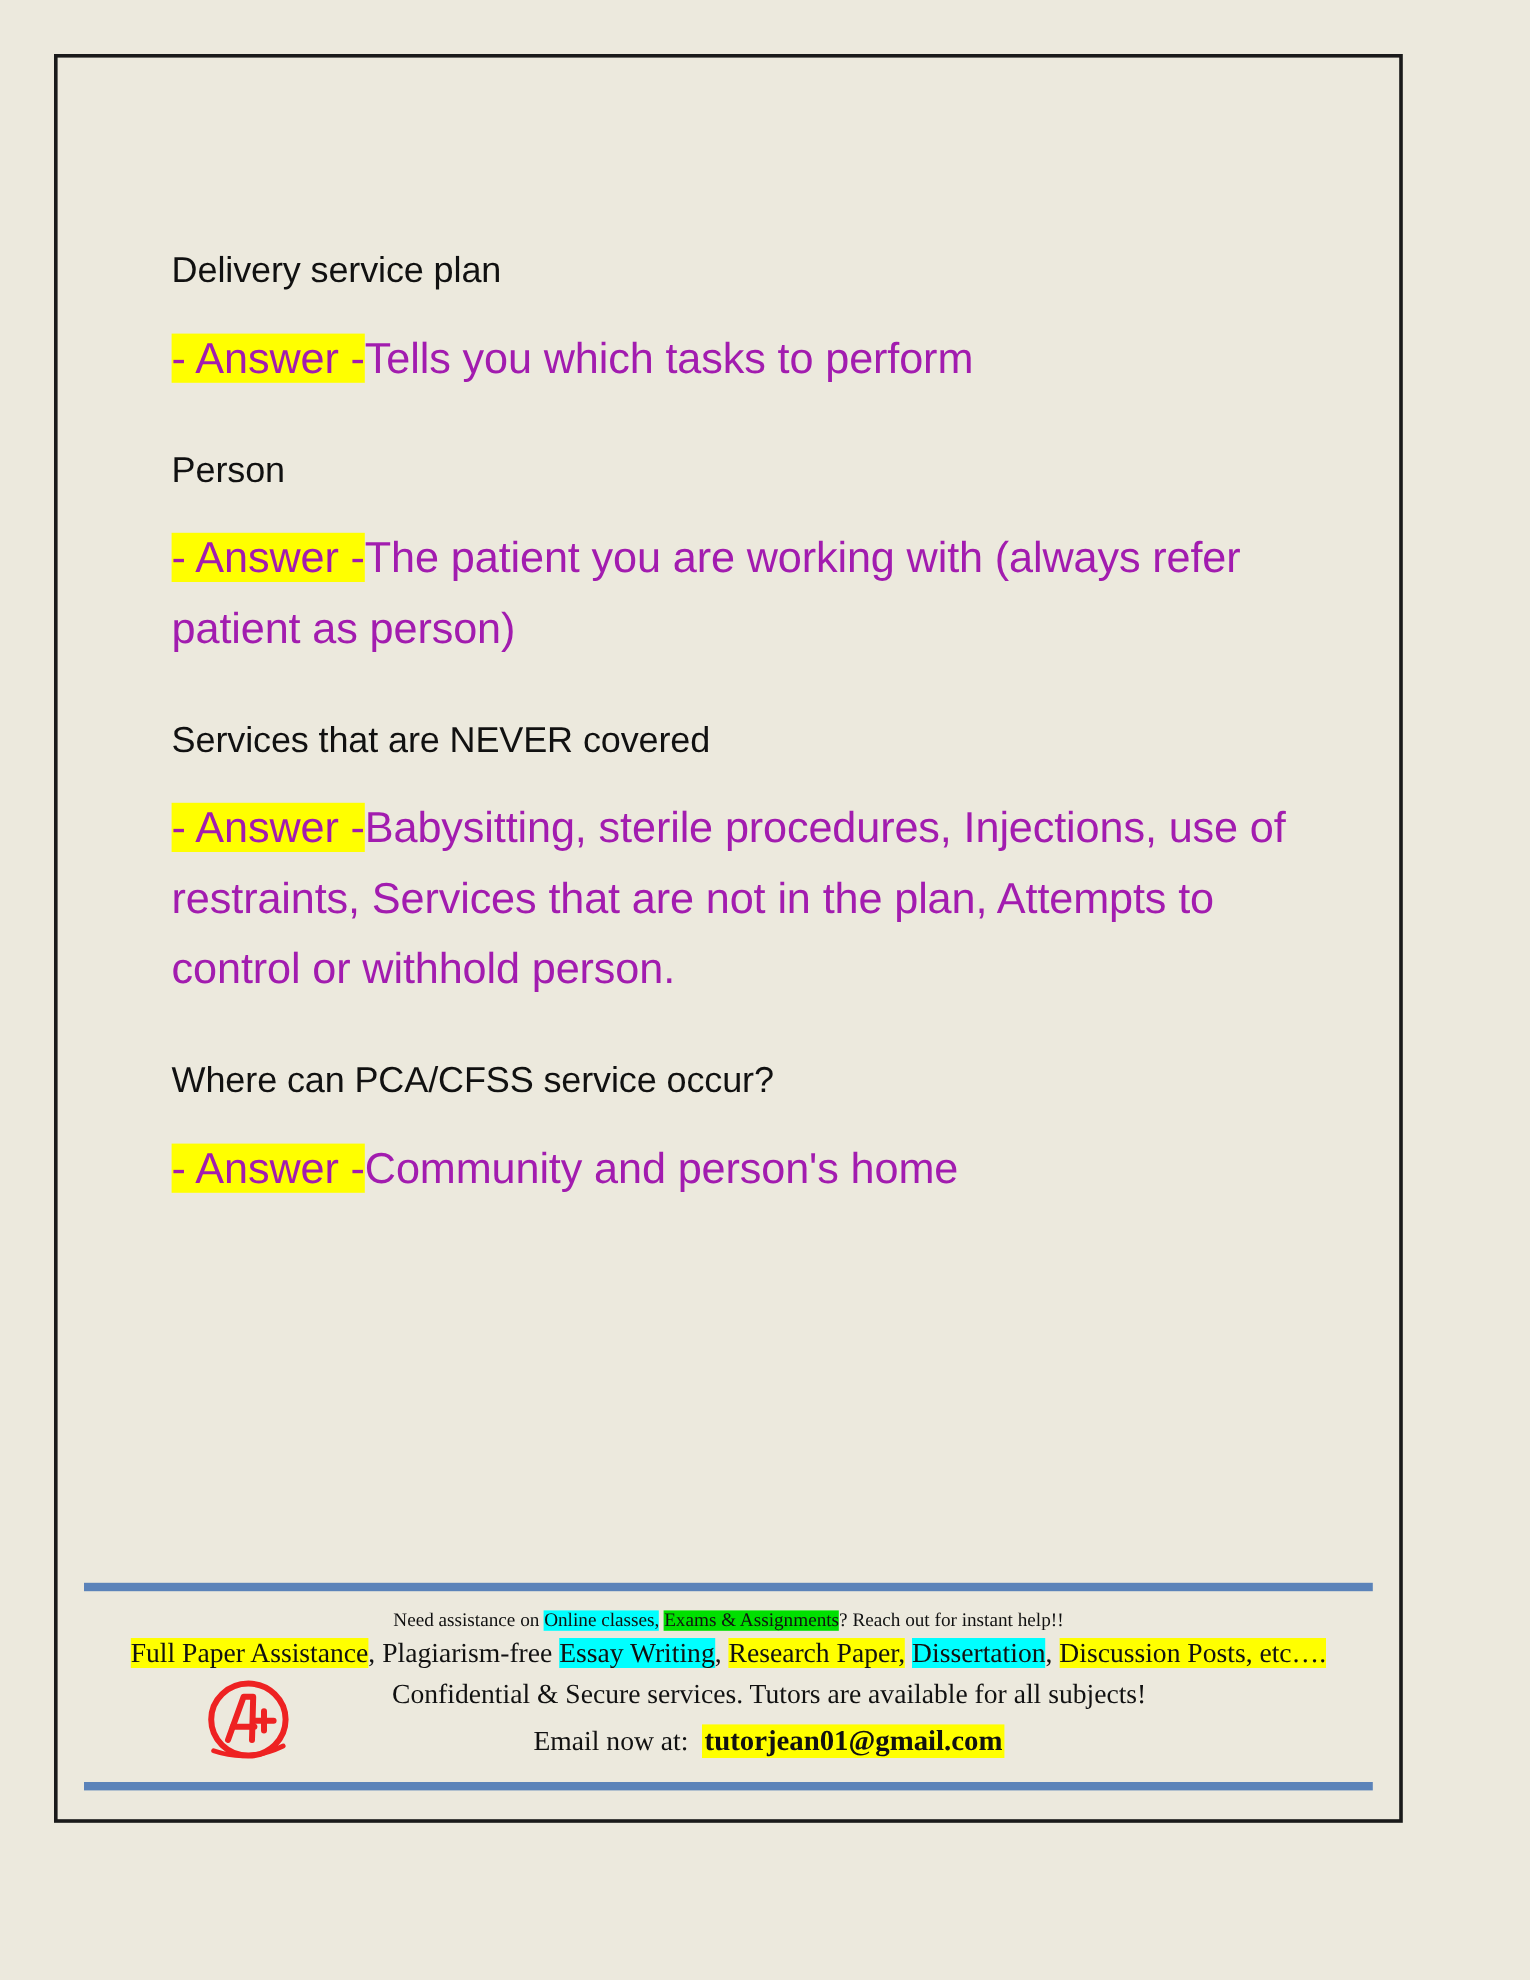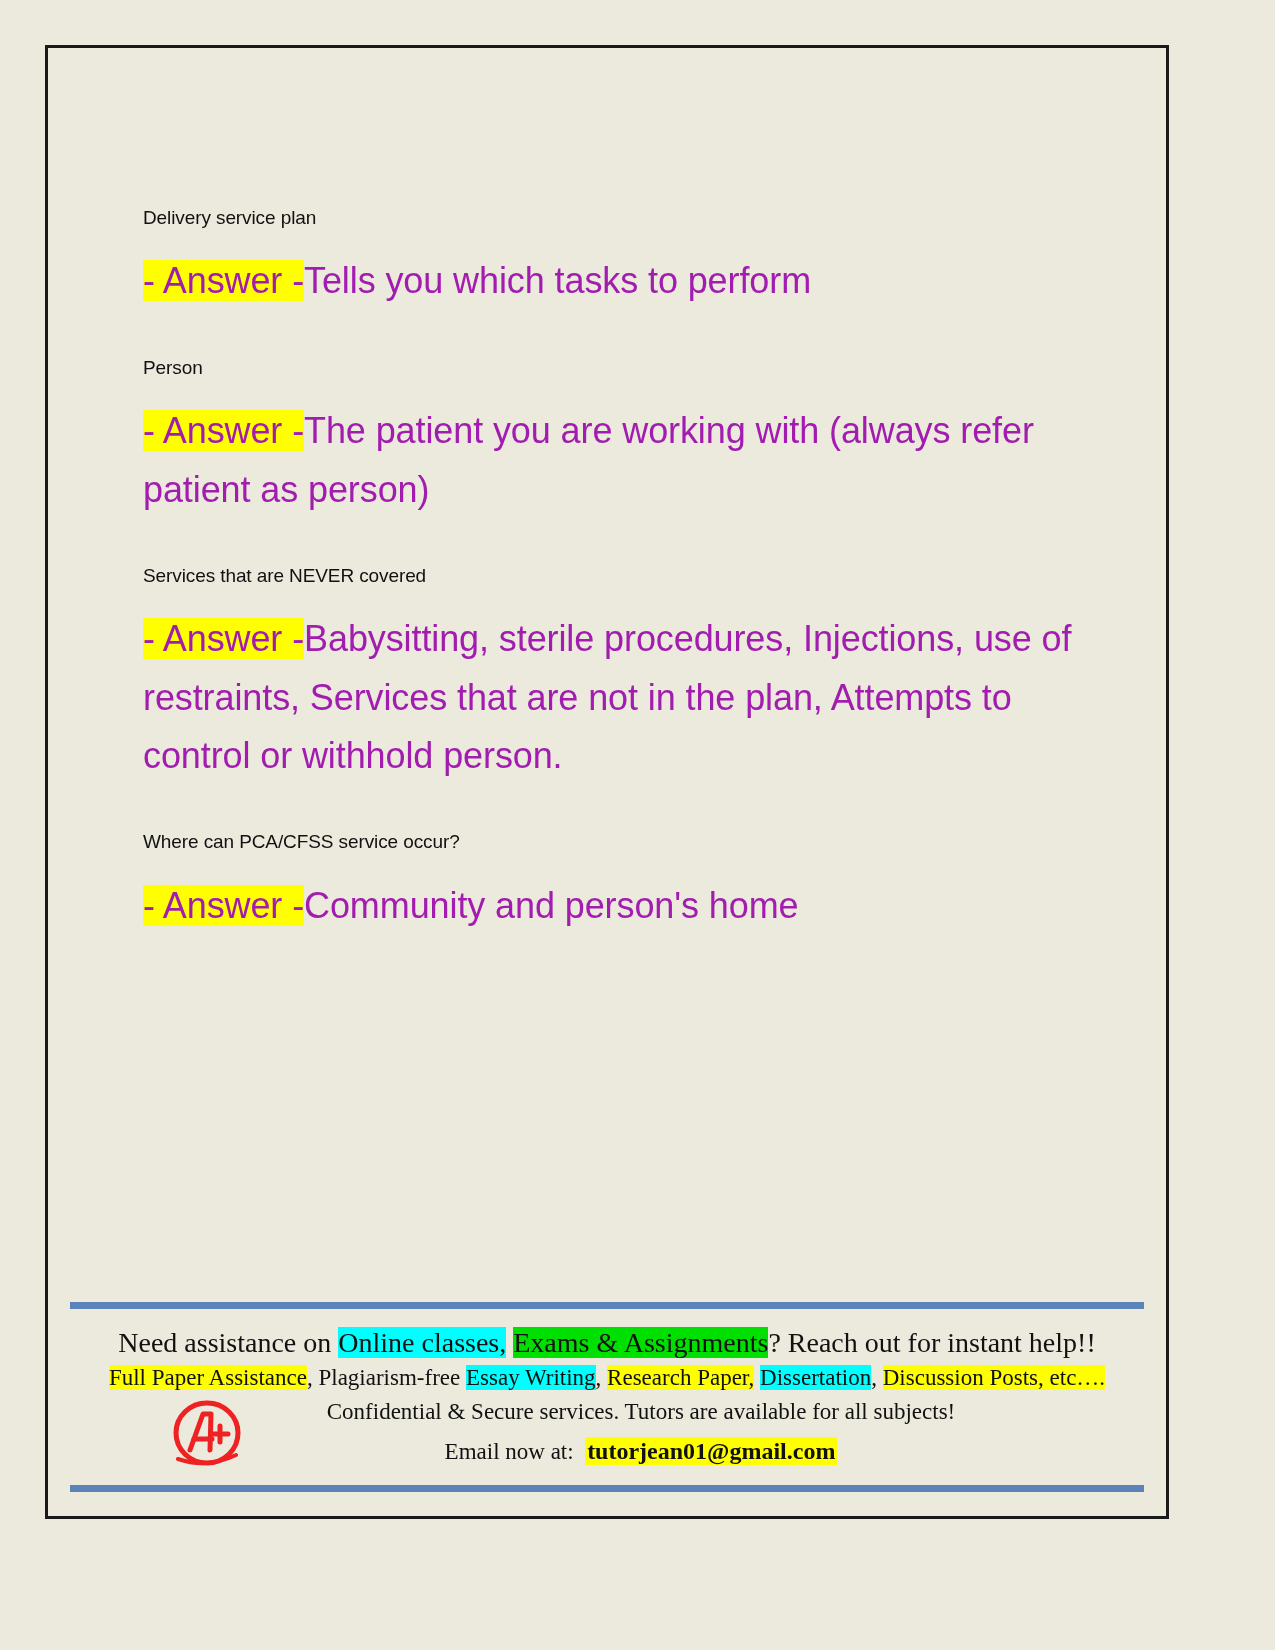--- a/index.html
+++ b/index.html
@@ -31,21 +31,21 @@
     left: 95px;
     top: 155px;
     width: 935px;
   }
 
   .qa-block {
     margin-bottom: 42px;
   }
 
   .q-line {
-    font-size: 19px;
+    font-size: 30px;
     line-height: 1.55;
     color: #111111;
     letter-spacing: -0.1px;
     margin-bottom: 20px;
     white-space: pre-wrap;
   }
 
   .a-line {
     font-size: 36px;
     line-height: 1.62;
@@ -83,21 +83,21 @@
     margin-bottom: 14px;
   }
 
   .rule-bottom {
     margin-top: 16px;
     margin-bottom: 14px;
   }
 
   .promo {
     text-align: center;
-    font-size: 28px;
+    font-size: 16px;
     line-height: 1.42;
     color: #111111;
   }
 
   .promo-line2 {
     white-space: nowrap;
     font-size: 23px;
   }
 
   .contact-row {

